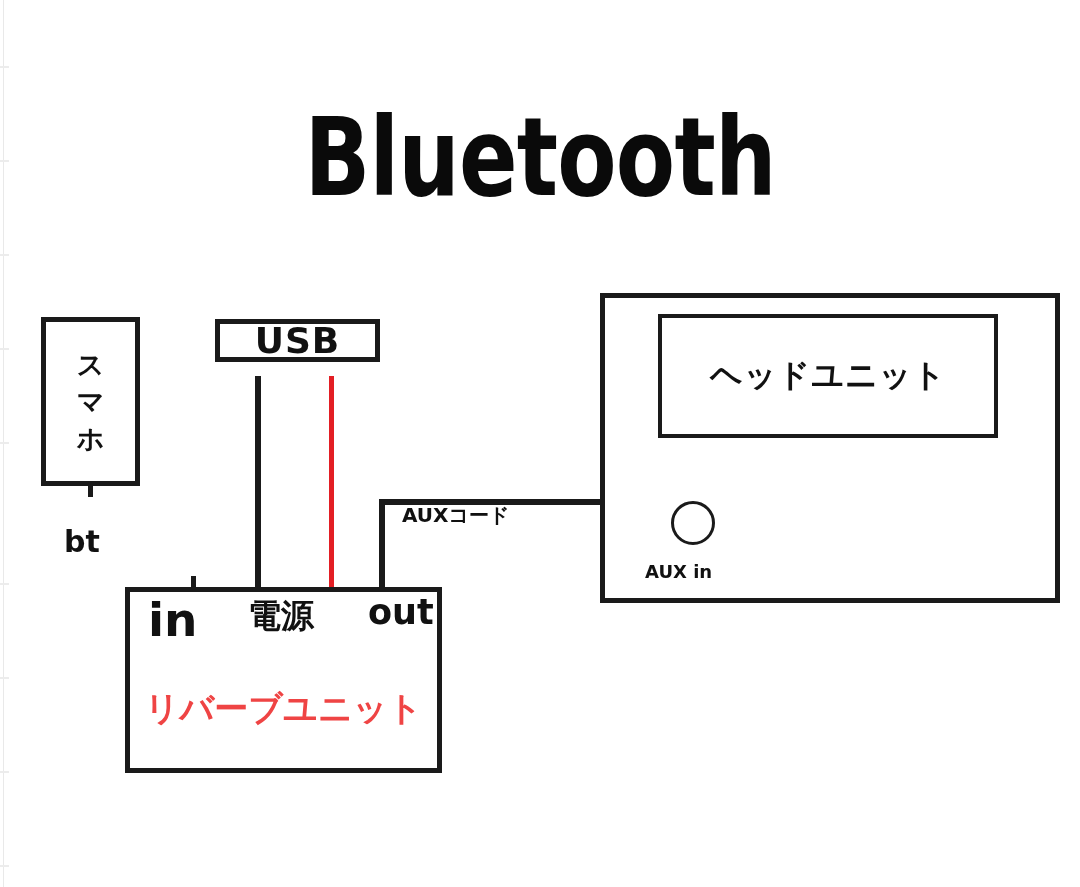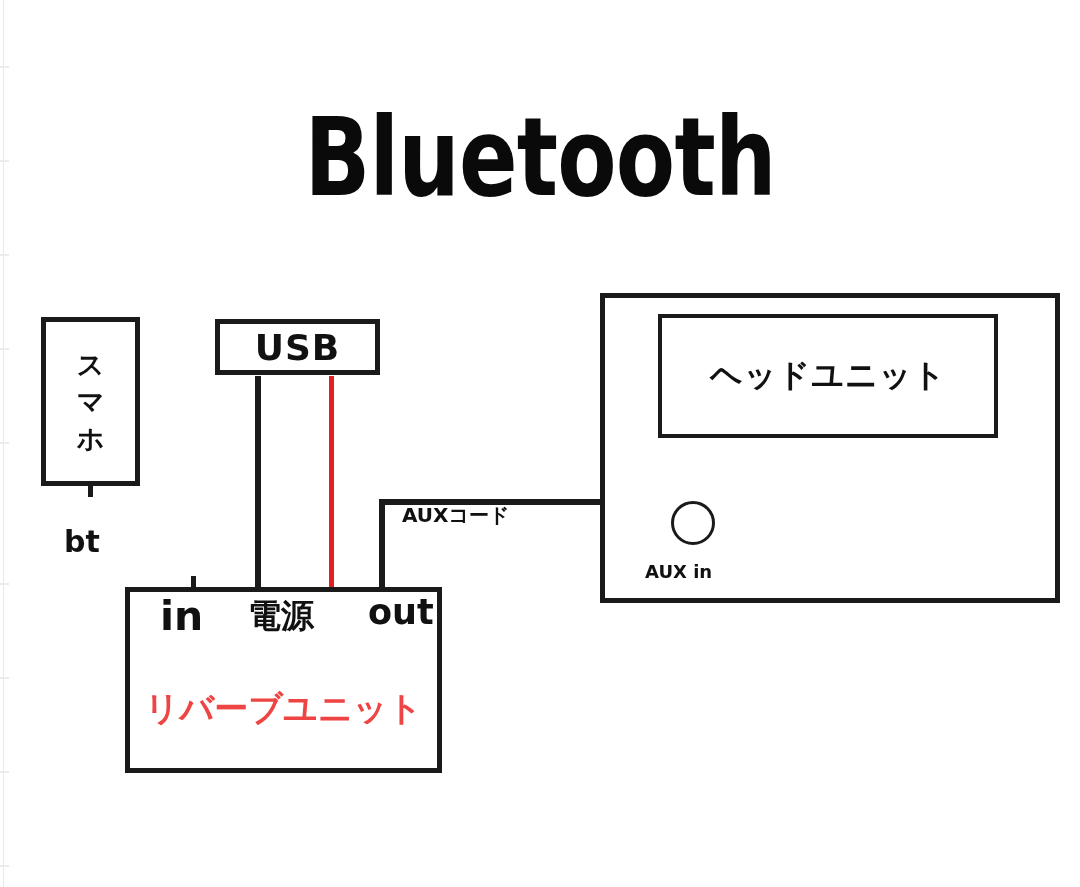--- a/index.html
+++ b/index.html
@@ -90,21 +90,21 @@
     font-size: 27px;
     line-height: 1.38;
     color: #111111;
   }
 
   
   #usb-box {
     left: 215px;
     top: 319px;
     width: 165px;
-    height: 56px;
+    height: 43px;
   }
   .box-center-label {
     position: absolute;
     left: 0;
     top: 0;
     width: 100%;
     height: 100%;
     display: flex;
     align-items: center;
     justify-content: center;
@@ -167,21 +167,21 @@
 
   
   .flabel {
     position: absolute;
     font-family: "DejaVu Sans", sans-serif;
     font-weight: bold;
     color: #111111;
     white-space: nowrap;
   }
   #bt-label      { left: 64px;  top: 524px; font-size: 30px; }
-  #in-label      { left: 160px; top: 592px; font-size: 41px; }
+  #in-label      { left: 148px; top: 592px; font-size: 47px; }
   #power-label   { left: 248px; top: 594px; font-size: 33px; }
   #out-label     { left: 344px; top: 592px; font-size: 35px; margin-left: 24px; }
   #aux-cord-label{ left: 402px; top: 502px; font-size: 20px; }
   #aux-in-label  { left: 645px; top: 561px; font-size: 18px; }
 
   
   .wire {
     position: absolute;
     background: #1a1a1a;
   }

